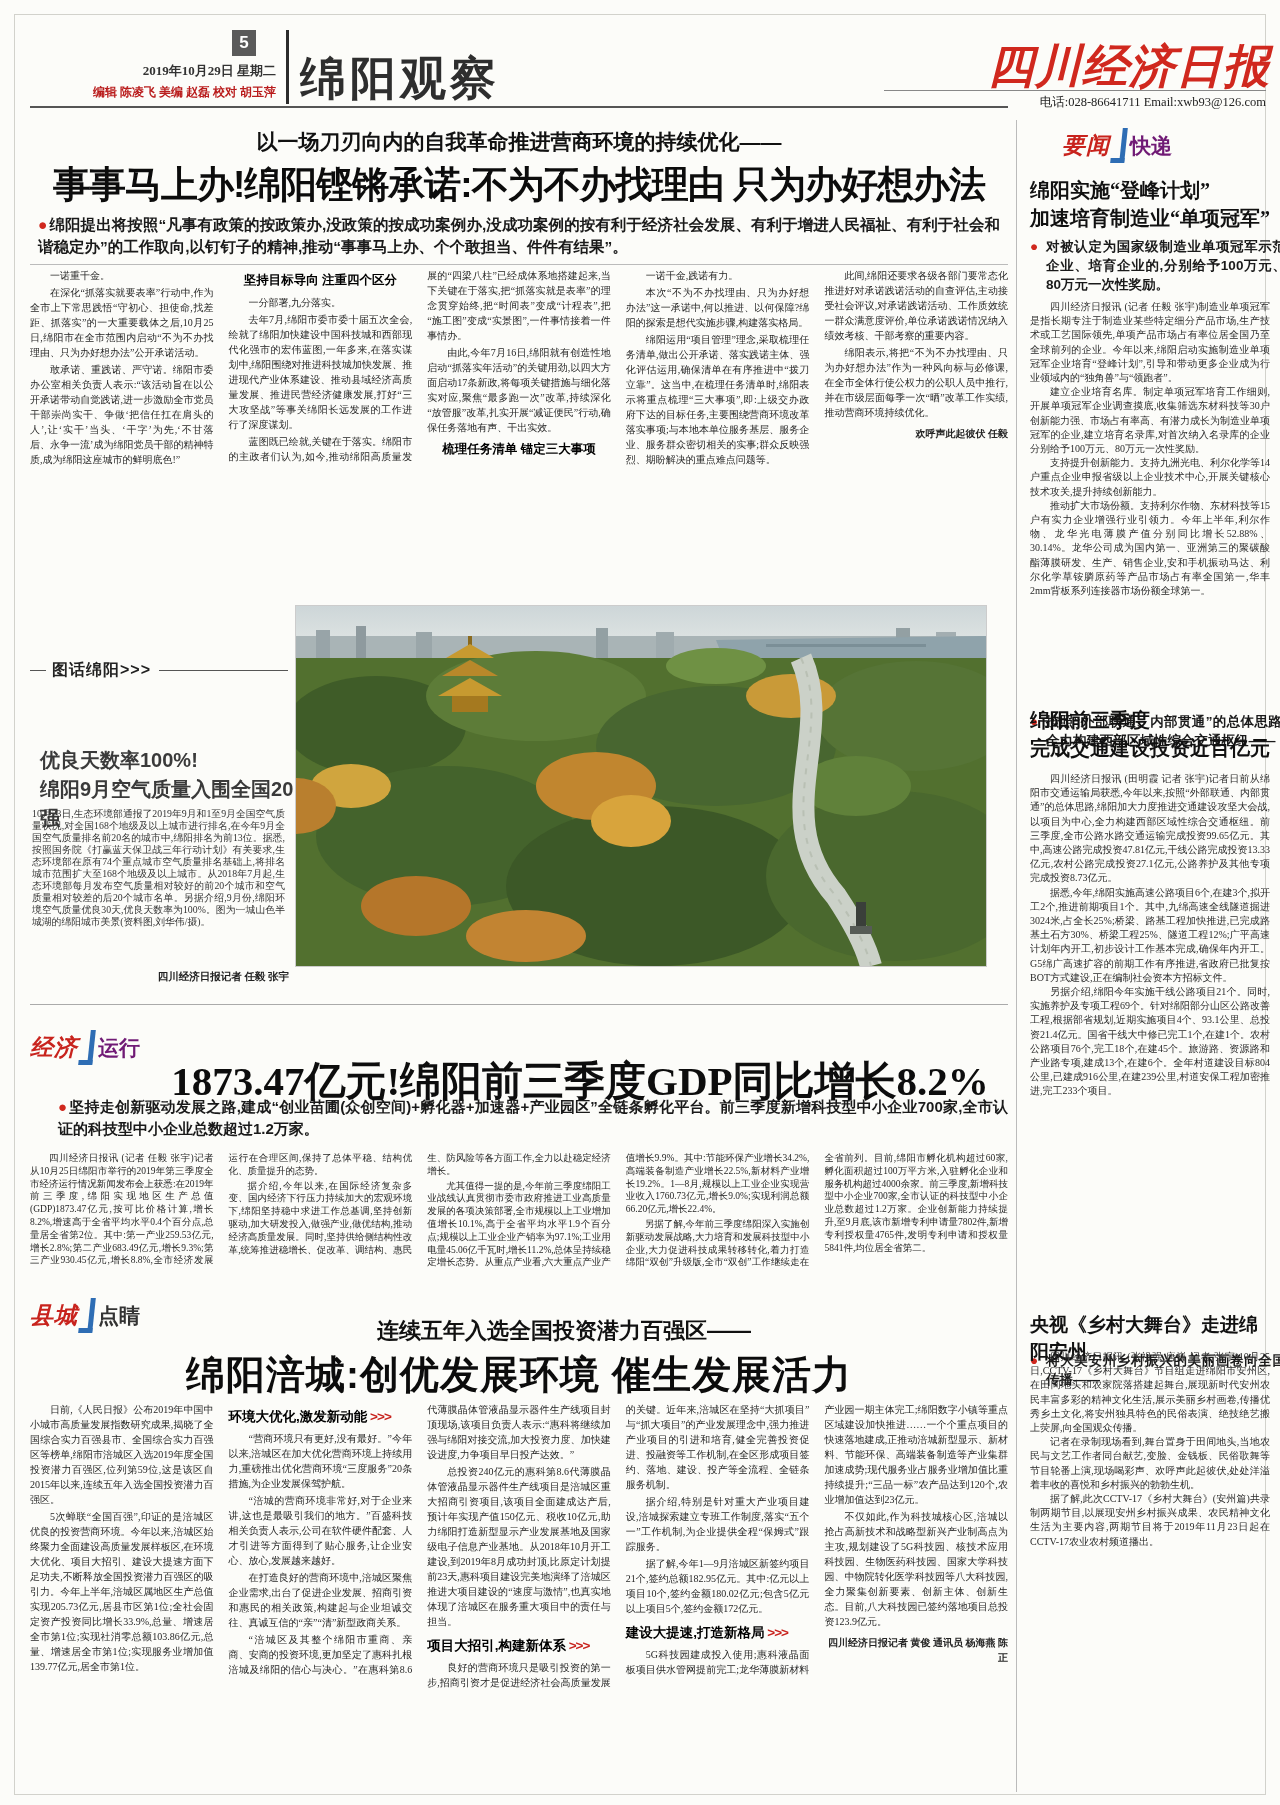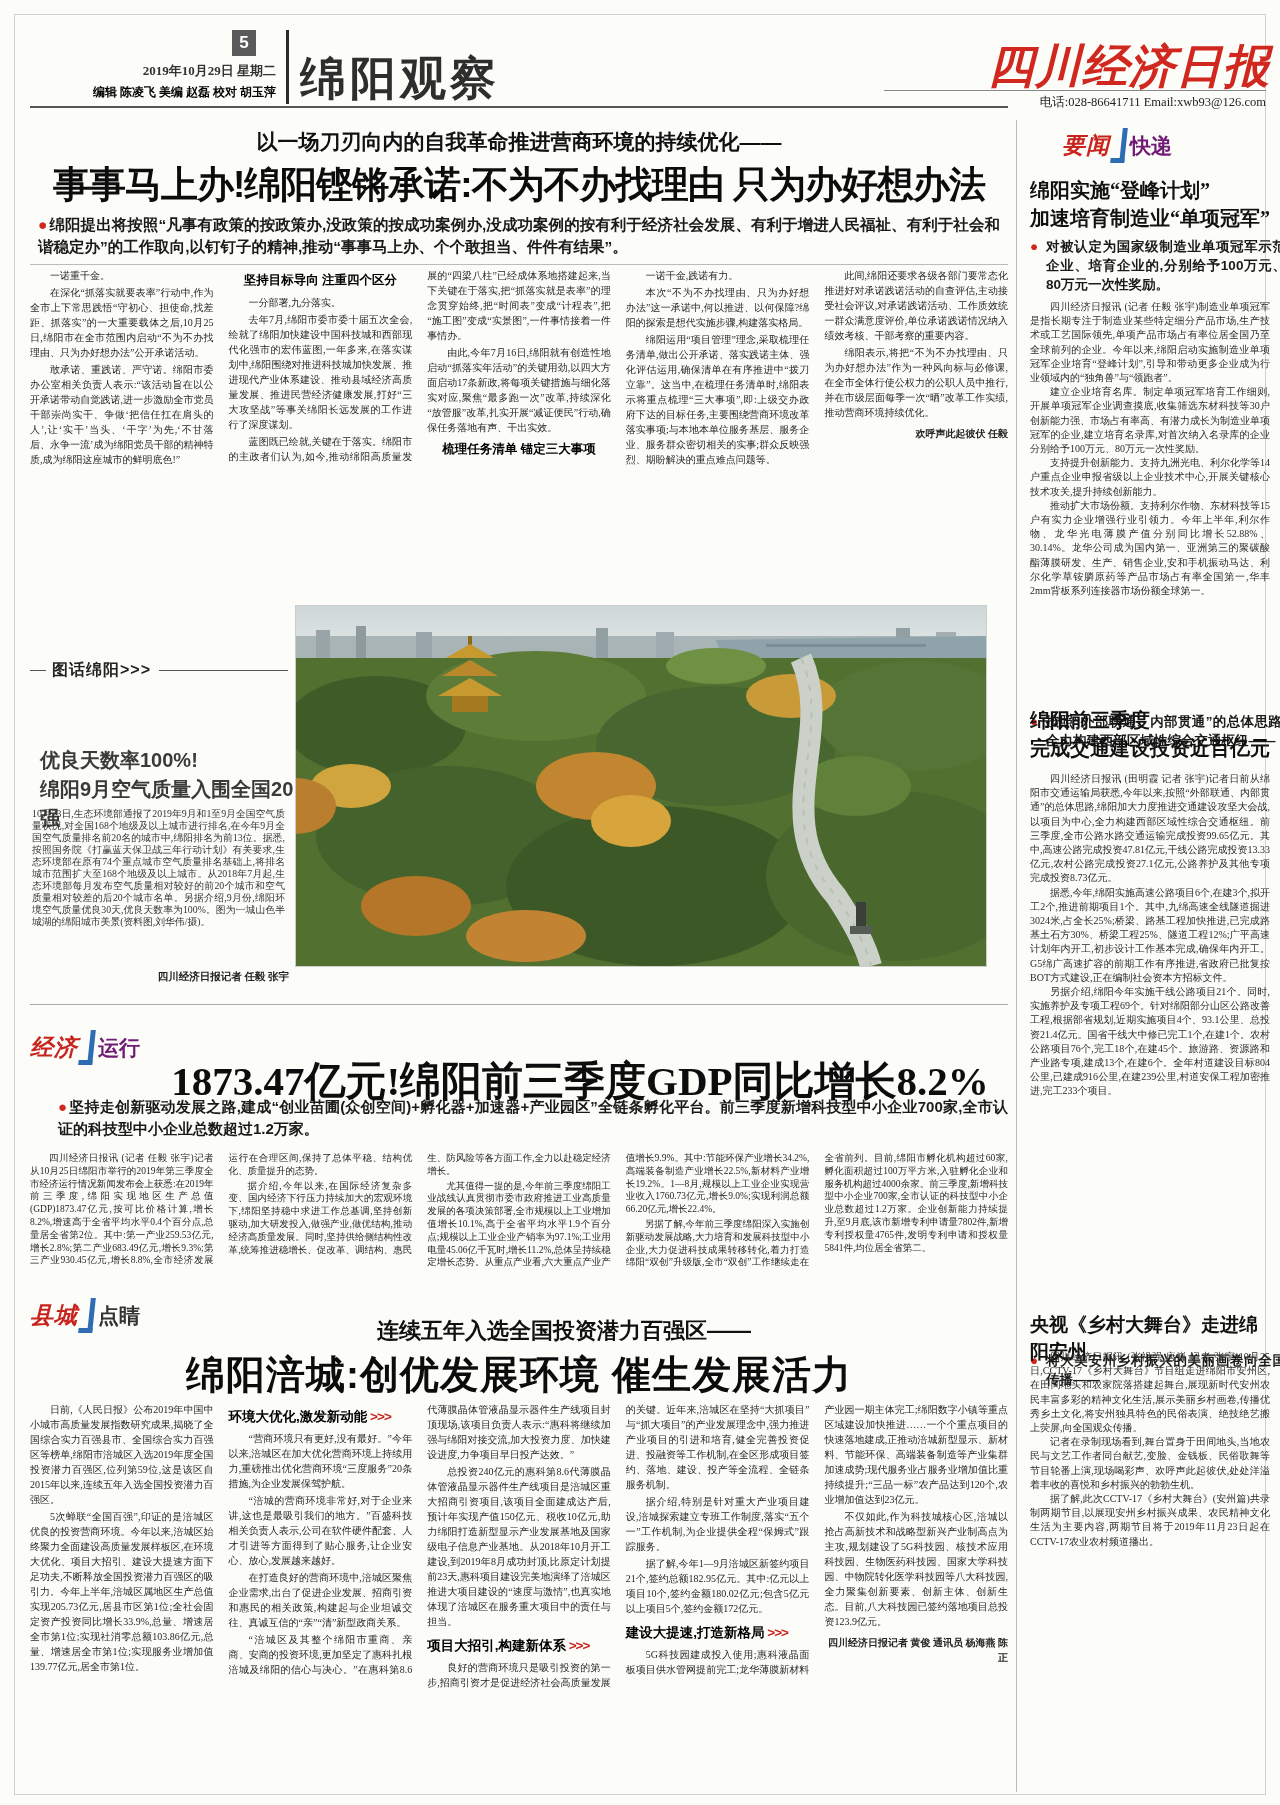--- a/index.html
+++ b/index.html
@@ -4,21 +4,21 @@
 <style>
   html,body{margin:0;padding:0;background:#e8e8e4;}
   .page{position:relative;width:1280px;height:1805px;margin:0 auto;background:#fcfcf9;
         font-family:"Liberation Serif","DejaVu Serif",serif;color:#222;overflow:hidden;}
   .frame{position:absolute;left:14px;top:14px;right:14px;bottom:10px;border:1px solid #d2d2cc;pointer-events:none;}
 
   
   .pagenum{position:absolute;left:232px;top:30px;width:24px;height:26px;background:#5a5a5a;color:#fff;
            font-family:"Liberation Sans",sans-serif;font-weight:bold;font-size:17px;text-align:center;line-height:26px;}
   .dateline{position:absolute;left:90px;top:62px;width:186px;text-align:right;font-size:13px;font-weight:bold;color:#333;}
-  .staffline{position:absolute;left:60px;top:84px;width:216px;text-align:right;font-size:12px;font-weight:bold;color:#000000;}
+  .staffline{position:absolute;left:60px;top:84px;width:216px;text-align:right;font-size:12px;font-weight:bold;color:#b91c1c;}
   .hdr-vline{position:absolute;left:286px;top:30px;width:3px;height:74px;background:#2b2b2b;}
   .section-title{position:absolute;left:300px;top:48px;margin:0;font-family:"Liberation Sans",sans-serif;
                  font-size:46px;font-weight:900;letter-spacing:4px;color:#2e2e2e;}
   .hdr-rule-l{position:absolute;left:30px;top:106px;width:978px;height:2px;background:#555;}
   .masthead{position:absolute;left:930px;top:36px;width:340px;text-align:right;color:#d0281e;
             font-size:46px;font-weight:900;font-style:italic;letter-spacing:1px;
             font-family:"Liberation Serif",serif;}
   .mast-rule{position:absolute;left:884px;top:90px;width:382px;height:1px;background:#888;}
   .contact{position:absolute;left:884px;top:94px;width:382px;text-align:right;font-size:12.5px;color:#222;}
 

